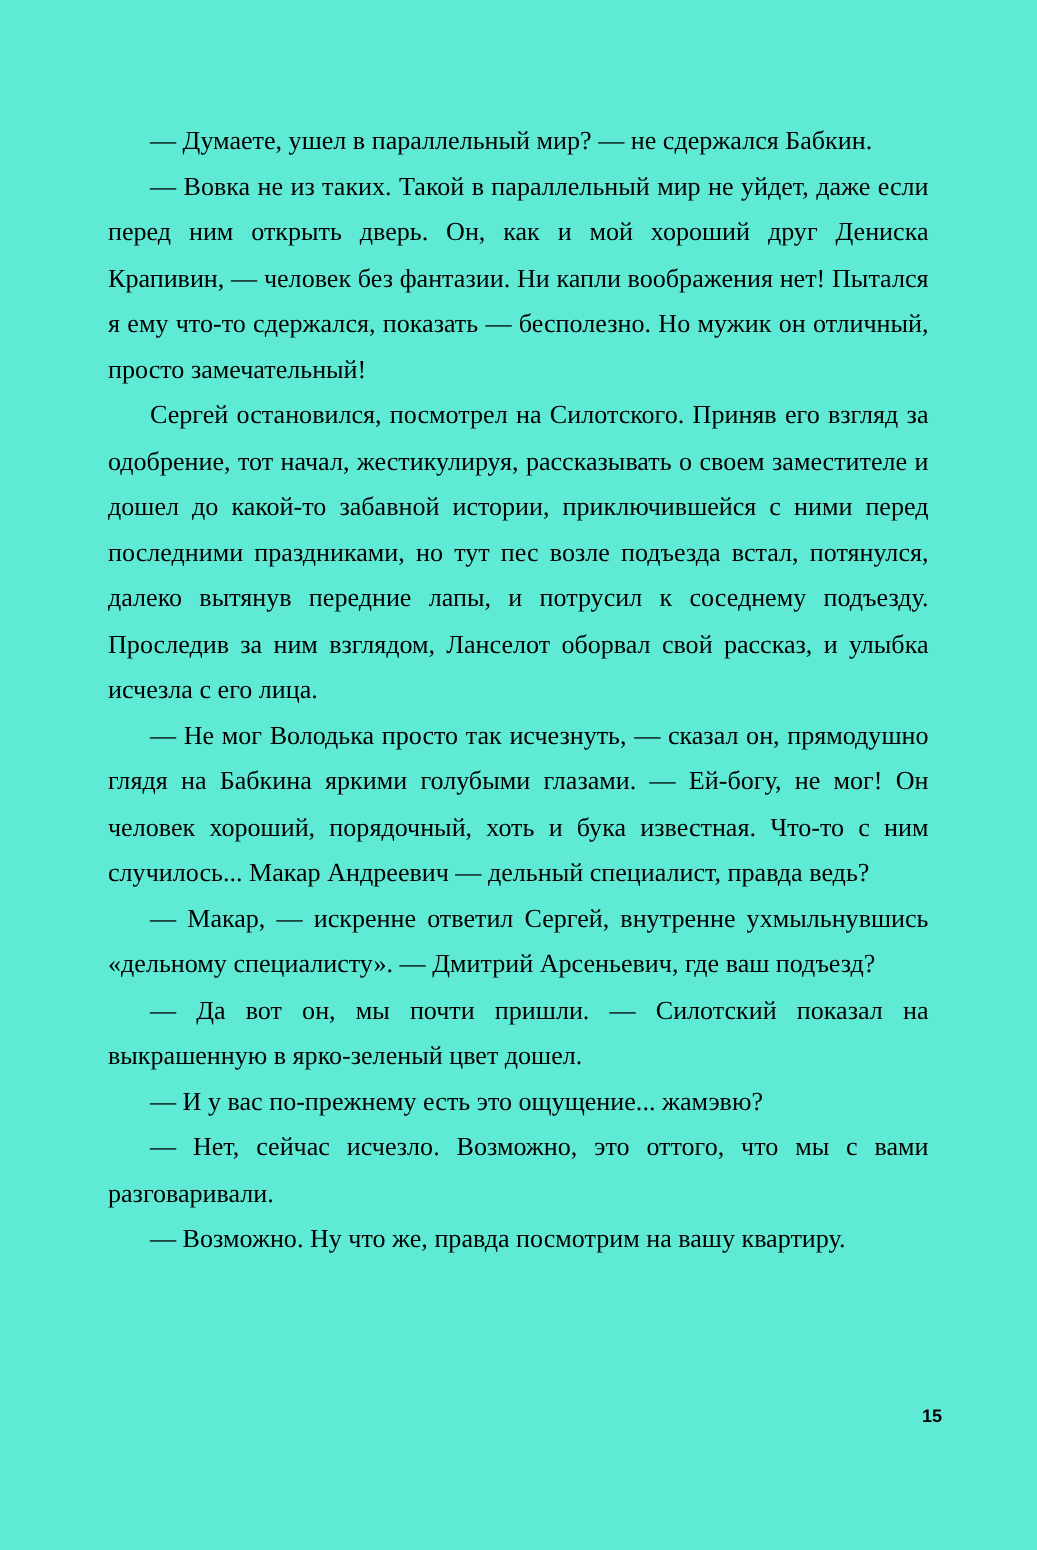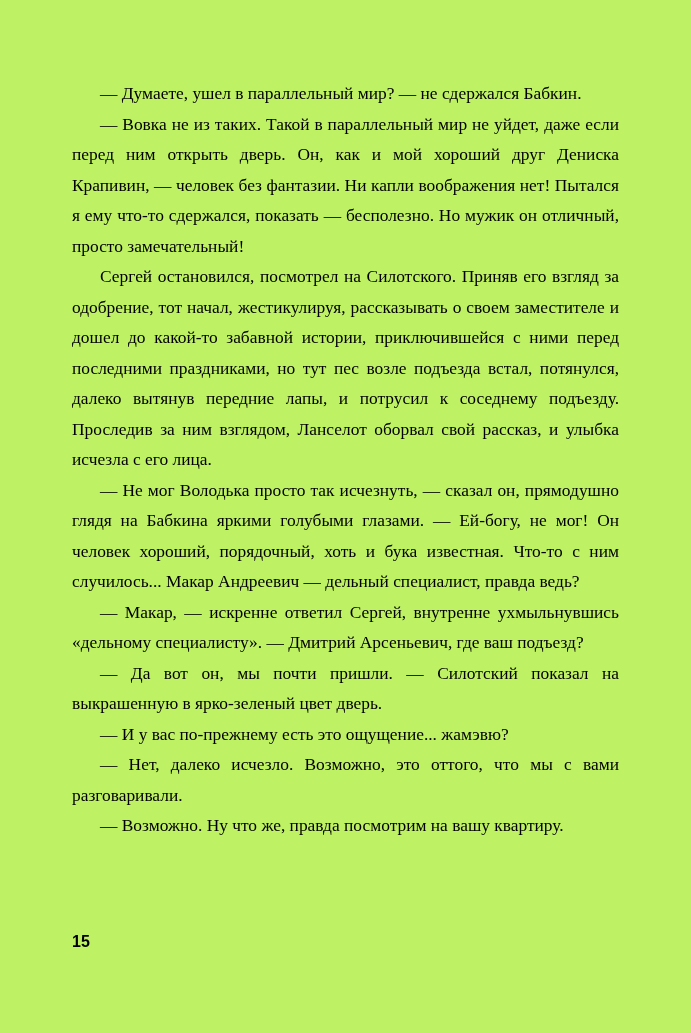--- a/index.html
+++ b/index.html
@@ -13,54 +13,54 @@
     font-family: "Liberation Serif", "DejaVu Serif", serif;
     color: #000000;
     overflow: hidden;
   }
   .page {
     position: relative;
     width: 691px;
     height: 1033px;
     box-sizing: border-box;
     padding: 78px 72px 0 72px;
-    background: #bef264;
+    background: #5eead4;
   }
   .body-text {
     font-size: 17.4px;
     line-height: 30.5px;
     text-align: justify;
     text-justify: inter-word;
     hyphens: manual;
   }
   .body-text p {
     margin: 0;
     text-indent: 28px;
   }
   .page-number {
     position: absolute;
     left: 72px;
     right: 63px;
     bottom: 82px;
-    text-align: left;
+    text-align: right;
     font-family: "Liberation Sans", "DejaVu Sans", sans-serif;
     font-weight: bold;
-    font-size: 16px;
+    font-size: 12px;
     color: #000000;
   }
 </style>
 </head>
 <body>
 
 <div class="page">
   <div class="body-text">
     <p>— Думаете, ушел в параллельный мир? — не сдержался Бабкин.</p>
     <p>— Вовка не из таких. Такой в параллельный мир не уйдет, даже если перед ним открыть дверь. Он, как и мой хороший друг Дениска Крапивин, — человек без фантазии. Ни капли воображения нет! Пытался я ему что-то сдержался, показать — бесполезно. Но мужик он отличный, просто замечательный!</p>
     <p>Сергей остановился, посмотрел на Силотского. Приняв его взгляд за одобрение, тот начал, жестикулируя, рассказывать о своем заместителе и дошел до какой-то забавной истории, приключившейся с ними перед последними праздниками, но тут пес возле подъезда встал, потянулся, далеко вытянув передние лапы, и потрусил к соседнему подъезду. Проследив за ним взглядом, Ланселот оборвал свой рассказ, и улыбка исчезла с его лица.</p>
     <p>— Не мог Володька просто так исчезнуть, — сказал он, прямодушно глядя на Бабкина яркими голубыми глазами. — Ей-богу, не мог! Он человек хороший, порядочный, хоть и бука известная. Что-то с ним случилось... Макар Андреевич — дельный специалист, правда ведь?</p>
     <p>— Макар, — искренне ответил Сергей, внутренне ухмыльнувшись «дельному специалисту». — Дмитрий Арсеньевич, где ваш подъезд?</p>
-    <p>— Да вот он, мы почти пришли. — Силотский показал на выкрашенную в ярко-зеленый цвет дверь.</p>
+    <p>— Да вот он, мы почти пришли. — Силотский показал на выкрашенную в ярко-зеленый цвет дошел.</p>
     <p>— И у вас по-прежнему есть это ощущение... жамэвю?</p>
-    <p>— Нет, далеко исчезло. Возможно, это оттого, что мы с вами разговаривали.</p>
+    <p>— Нет, сейчас исчезло. Возможно, это оттого, что мы с вами разговаривали.</p>
     <p>— Возможно. Ну что же, правда посмотрим на вашу квартиру.</p>
   </div>
   <div class="page-number">15</div>
 </div>
 
 </body></html>

